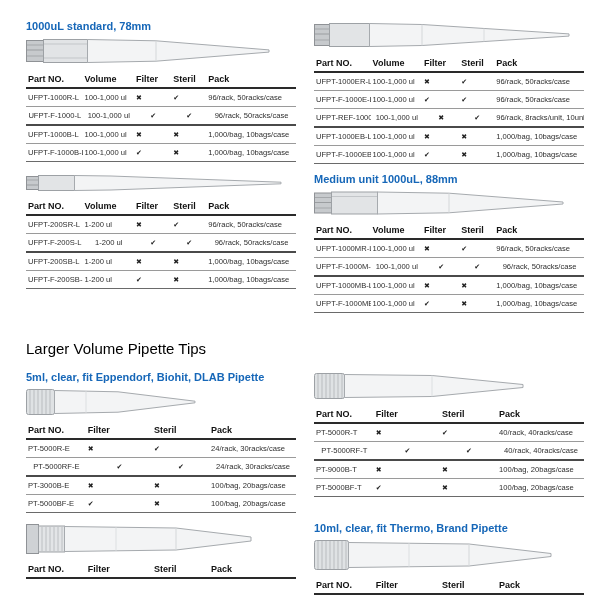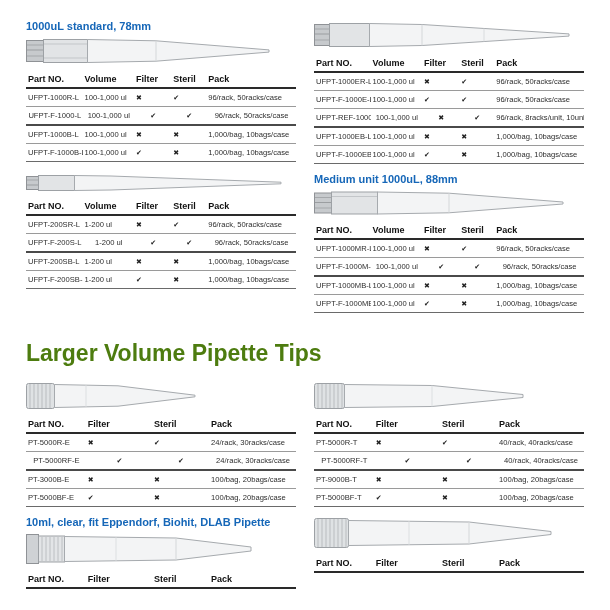--- a/index.html
+++ b/index.html
@@ -34,21 +34,21 @@
   .cols5 th:nth-child(2), .cols5 td:nth-child(2) { width:19%; }
   .cols5 th:nth-child(3), .cols5 td:nth-child(3) { width:13.5%; }
   .cols5 th:nth-child(4), .cols5 td:nth-child(4) { width:12.5%; }
   .cols5 th:nth-child(5), .cols5 td:nth-child(5) { width:34%; }
   .cols4 th:nth-child(1), .cols4 td:nth-child(1) { width:22%; }
   .cols4 th:nth-child(2), .cols4 td:nth-child(2) { width:24.5%; }
   .cols4 th:nth-child(3), .cols4 td:nth-child(3) { width:21%; }
   .cols4 th:nth-child(4), .cols4 td:nth-child(4) { width:32.5%; }
   .mark { font-size:7px; color:#1e1e1e; line-height:1; }
   .big-heading {
-    margin:18px 0 14px 0; font-size:23px; font-weight:bold; color:#4d7c0f;
+    margin:18px 0 14px 0; font-size:15px; font-weight:normal; color:#000000;
   }
 </style>
 </head>
 <body>
 
 <div class="page">
 
   <div class="grid">
     <section class="sec">
       <h3 class="sec-title">1000uL standard, 78mm</h3>
@@ -281,20 +281,21 @@
             </tr>
           </tbody>
         </table>
     </section>
   </div>
 
   <h2 class="big-heading">Larger Volume Pipette Tips</h2>
 
   <div class="grid">
     <section class="sec">
+      <h3 class="sec-title">5ml, clear, fit Eppendorf, Biohit, DLAB Pipette</h3>
       <div class="tip-box">
         <svg width="172" height="30" viewBox="0 0 172 30">
           <rect x="0.5" y="2.5" width="28" height="25" rx="2" fill="#dfe2e4" stroke="#9da1a5"></rect>
           <g stroke="#b9bcbf">
               <line x1="4" y1="3" x2="4" y2="27"></line>
               <line x1="8" y1="3" x2="8" y2="27"></line>
               <line x1="12" y1="3" x2="12" y2="27"></line>
               <line x1="16" y1="3" x2="16" y2="27"></line>
               <line x1="20" y1="3" x2="20" y2="27"></line>
               <line x1="24" y1="3" x2="24" y2="27"></line>
@@ -392,21 +393,20 @@
               <td><span class="mark">✖</span></td>
               <td>100/bag, 20bags/case</td>
             </tr>
           </tbody>
         </table>
     </section>
   </div>
 
   <div class="grid">
     <section class="sec">
-      <h3 class="sec-title">10ml, clear, fit Eppendorf, Biohit, DLAB Pipette</h3>
       <div class="tip-box">
         <svg width="228" height="34" viewBox="0 0 228 34">
           <rect x="0.5" y="2.5" width="12" height="29" fill="#cfd2d5" stroke="#8f9296"></rect>
           <rect x="12.5" y="4" width="26" height="26" fill="#e3e5e7" stroke="#9da1a5"></rect>
           <g stroke="#bcbfc2">
               <line x1="16" y1="5" x2="16" y2="29"></line>
               <line x1="20" y1="5" x2="20" y2="29"></line>
               <line x1="24" y1="5" x2="24" y2="29"></line>
               <line x1="28" y1="5" x2="28" y2="29"></line>
               <line x1="32" y1="5" x2="32" y2="29"></line>
@@ -423,20 +423,21 @@
               <th>Part NO.</th>
               <th>Filter</th>
               <th>Steril</th>
               <th>Pack</th>
             </tr>
           </thead>
         </table>
     </section>
 
     <section class="sec">
+      <h3 class="sec-title">10ml, clear, fit Thermo, Brand Pipette</h3>
       <div class="tip-box">
         <svg width="240" height="34" viewBox="0 0 240 34">
           <rect x="0.5" y="2.5" width="34" height="29" rx="2" fill="#dfe2e4" stroke="#9da1a5"></rect>
           <g stroke="#b9bcbf">
               <line x1="4" y1="3" x2="4" y2="31"></line>
               <line x1="8" y1="3" x2="8" y2="31"></line>
               <line x1="12" y1="3" x2="12" y2="31"></line>
               <line x1="16" y1="3" x2="16" y2="31"></line>
               <line x1="20" y1="3" x2="20" y2="31"></line>
               <line x1="24" y1="3" x2="24" y2="31"></line>

